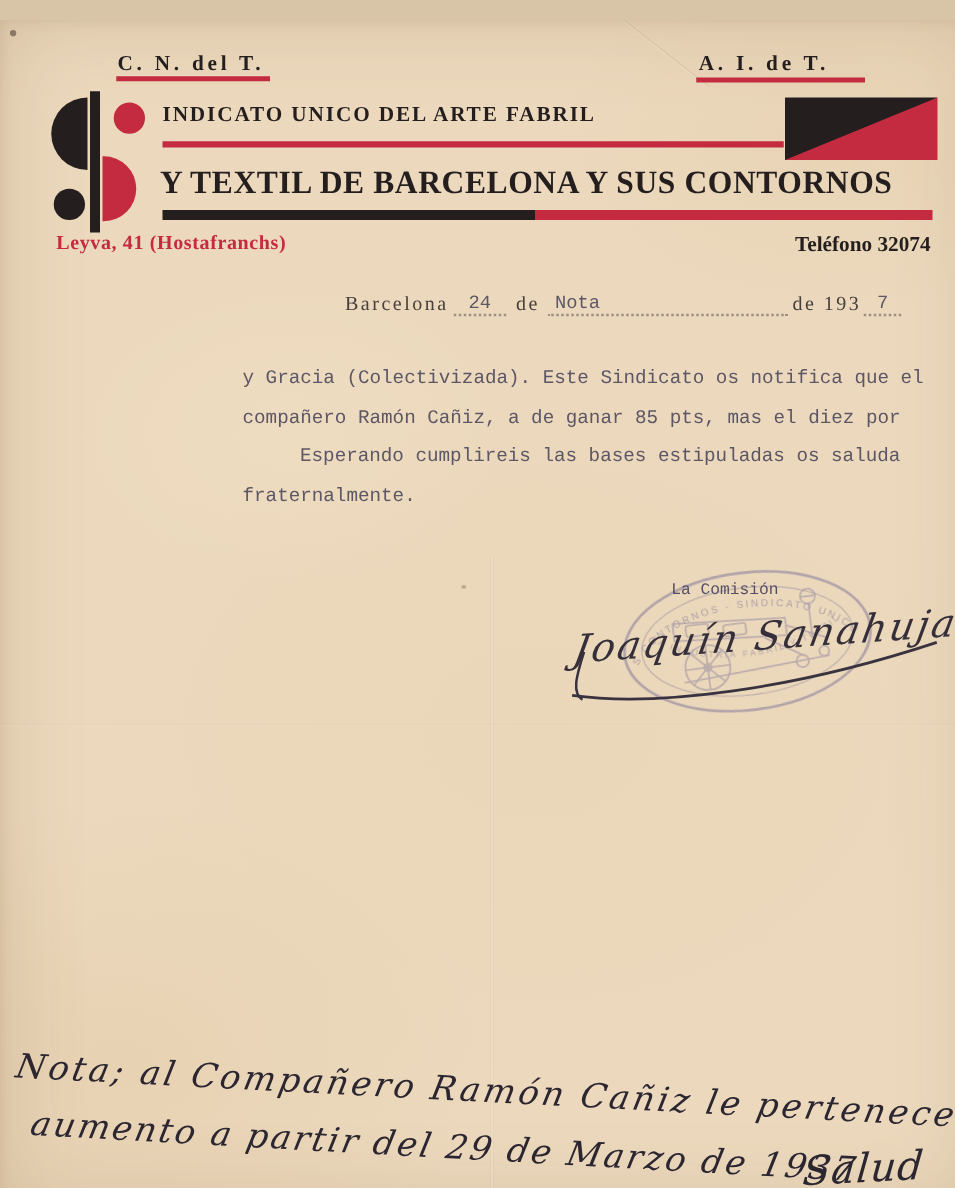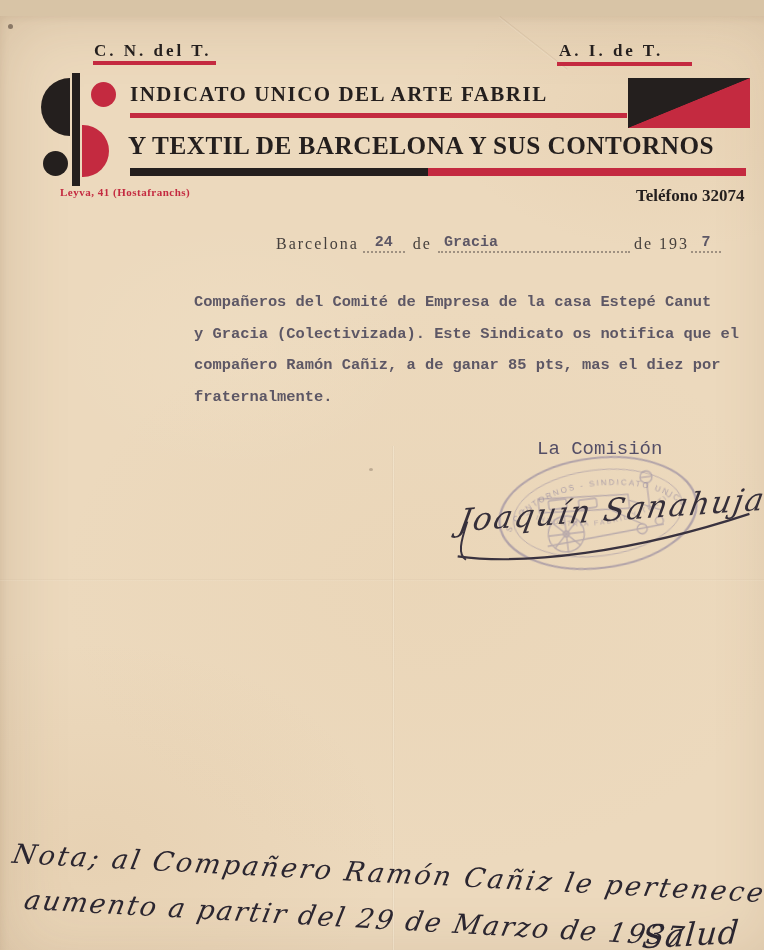--- a/index.html
+++ b/index.html
@@ -25,45 +25,45 @@
   .speck{position:absolute;border-radius:50%;background:rgba(70,55,45,.55);}
   
   .org{position:absolute;font-weight:bold;font-size:17px;letter-spacing:3px;color:#241f1e;white-space:nowrap;}
   .org-rule{position:absolute;height:4px;background:#c42a40;}
   .logo{position:absolute;left:38px;top:57px;width:80px;height:113px;}
   .logo-bar{position:absolute;left:34px;top:0;width:8px;height:113px;background:#241f1e;}
   .logo-half-tl{position:absolute;left:3px;top:5px;width:29px;height:58px;background:#241f1e;border-radius:29px 0 0 29px;}
   .logo-dot-tr{position:absolute;left:53px;top:9px;width:25px;height:25px;background:#c42a40;border-radius:50%;}
   .logo-half-br{position:absolute;left:44px;top:52px;width:27px;height:52px;background:#c42a40;border-radius:0 26px 26px 0;}
   .logo-dot-bl{position:absolute;left:5px;top:78px;width:25px;height:25px;background:#241f1e;border-radius:50%;}
-  .title1{position:absolute;left:130px;top:66px;font-weight:bold;font-size:21px;letter-spacing:1.5px;color:#241f1e;white-space:nowrap;}
+  .title1{position:absolute;left:130px;top:66px;font-weight:bold;font-size:17px;letter-spacing:1.5px;color:#241f1e;white-space:nowrap;}
   .rule1{position:absolute;left:130px;top:97px;width:497px;height:5px;background:#c42a40;}
   .flag{position:absolute;left:628px;top:62px;width:122px;height:50px;
     background:linear-gradient(to bottom right,#241f1e 49.6%,#c42a40 50.4%);}
   .title2{position:absolute;left:128px;top:115px;font-weight:bold;font-size:26px;letter-spacing:.5px;color:#241f1e;white-space:nowrap;transform:scaleX(.97);transform-origin:left top;}
   .rule2{position:absolute;left:130px;top:152px;height:8px;display:flex;}
   .rule2 .seg-black{width:298px;height:8px;background:#241f1e;}
   .rule2 .seg-red{width:318px;height:8px;background:#c42a40;}
-  .address{position:absolute;left:60px;top:170px;font-weight:bold;font-size:11px;color:#c42a40;letter-spacing:.5px;white-space:nowrap;}
+  .address{position:absolute;left:45px;top:170px;font-weight:bold;font-size:16px;color:#c42a40;letter-spacing:.5px;white-space:nowrap;}
   .phone{position:absolute;left:636px;top:170px;font-weight:bold;font-size:17px;color:#241f1e;white-space:nowrap;}
   
   .dateline{position:absolute;left:276px;top:218px;display:flex;align-items:flex-end;white-space:nowrap;}
   .printed{font-family:"Liberation Serif", serif;font-size:16px;letter-spacing:2px;color:#46403d;}
-  .typed{font-family:"Liberation Mono", monospace;color:#5d5765;font-weight:bold;}
+  .typed{font-family:"Liberation Mono", monospace;color:#5d5765;}
   .dl-typed{font-size:15px;border-bottom:2px dotted rgba(96,86,80,.55);display:inline-block;text-align:center;}
   .dl-day{width:42px;margin-left:4px;}
   .dl-de{margin-left:8px;}
   .dl-month{width:186px;text-align:left;padding-left:6px;margin-left:6px;}
   .dl-de2{margin-left:4px;}
   .dl-year{width:30px;margin-left:2px;}
   
   .body-text{position:absolute;left:194px;top:271px;width:560px;font-size:15.4px;line-height:31.6px;}
   .body-text .bline{white-space:nowrap;}
   .body-text .bline.indent{padding-left:46px;}
-  .comision{position:absolute;left:537px;top:422px;font-family:"Liberation Mono", monospace;font-size:19px;color:#544e66;z-index:4;white-space:nowrap;}
+  .comision{position:absolute;left:537px;top:448px;font-family:"Liberation Mono", monospace;font-size:13px;color:#544e66;z-index:4;white-space:nowrap;}
   
   .stamp{position:absolute;left:492px;top:438px;width:212px;height:118px;transform:rotate(-7deg);opacity:.85;filter:blur(.3px);z-index:2;}
   .stamp-text{fill:#8b809d;font-family:"Liberation Sans", sans-serif;letter-spacing:2px;}
   
   .signature-wrap{position:absolute;left:452px;top:476px;width:305px;height:70px;transform:rotate(-4deg);z-index:5;}
   .sig-text{display:inline-block;font-family:"DejaVu Serif", serif;font-style:italic;font-size:31px;letter-spacing:2px;color:#352f3a;transform:skewX(-14deg);white-space:nowrap;margin-left:8px;}
   .sig-flourish{position:absolute;left:0;top:0;}
   
   .hand{position:absolute;font-family:"DejaVu Serif", serif;font-style:italic;color:#2b2630;white-space:nowrap;transform-origin:left top;}
   .note-line1{left:16px;top:822px;font-size:27px;letter-spacing:2.5px;transform:rotate(3deg) skewX(-8deg);}
@@ -102,29 +102,29 @@
     <div class="seg-black"></div>
     <div class="seg-red"></div>
   </div>
   <div class="address">Leyva, 41 (Hostafranchs)</div>
   <div class="phone">Teléfono 32074</div>
 
   <div class="dateline">
     <span class="printed">Barcelona</span>
     <span class="typed dl-typed dl-day">24</span>
     <span class="printed dl-de">de</span>
-    <span class="typed dl-typed dl-month">Gracia</span>
+    <span class="typed dl-typed dl-month">Nota</span>
     <span class="printed dl-de2">de 193</span>
     <span class="typed dl-typed dl-year">7</span>
   </div>
 
   <div class="body-text typed">
-    <div class="bline">Compañeros del Comité de Empresa de la casa Estepé Canut</div>
     <div class="bline">y Gracia (Colectivizada). Este Sindicato os notifica que el</div>
     <div class="bline">compañero Ramón Cañiz, a de ganar 85 pts, mas el diez por</div>
+    <div class="bline indent">Esperando cumplireis las bases estipuladas os saluda</div>
     <div class="bline">fraternalmente.</div>
   </div>
 
   <div class="comision">La Comisión</div>
 
   <div class="stamp">
     <svg width="212" height="118" viewBox="0 0 212 118">
       <g fill="none" stroke="#8b809d">
         <ellipse cx="106" cy="59" rx="99" ry="55" stroke-width="2.2" opacity=".7"></ellipse>
         <ellipse cx="106" cy="59" rx="85" ry="43" stroke-width="1" opacity=".55"></ellipse>

